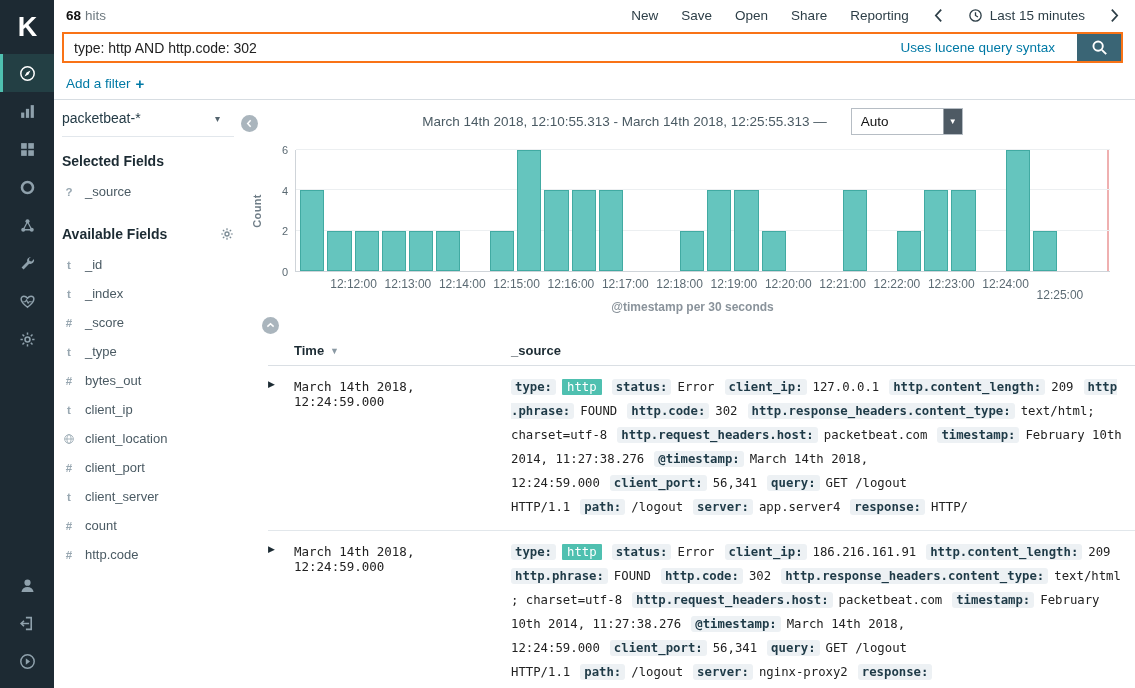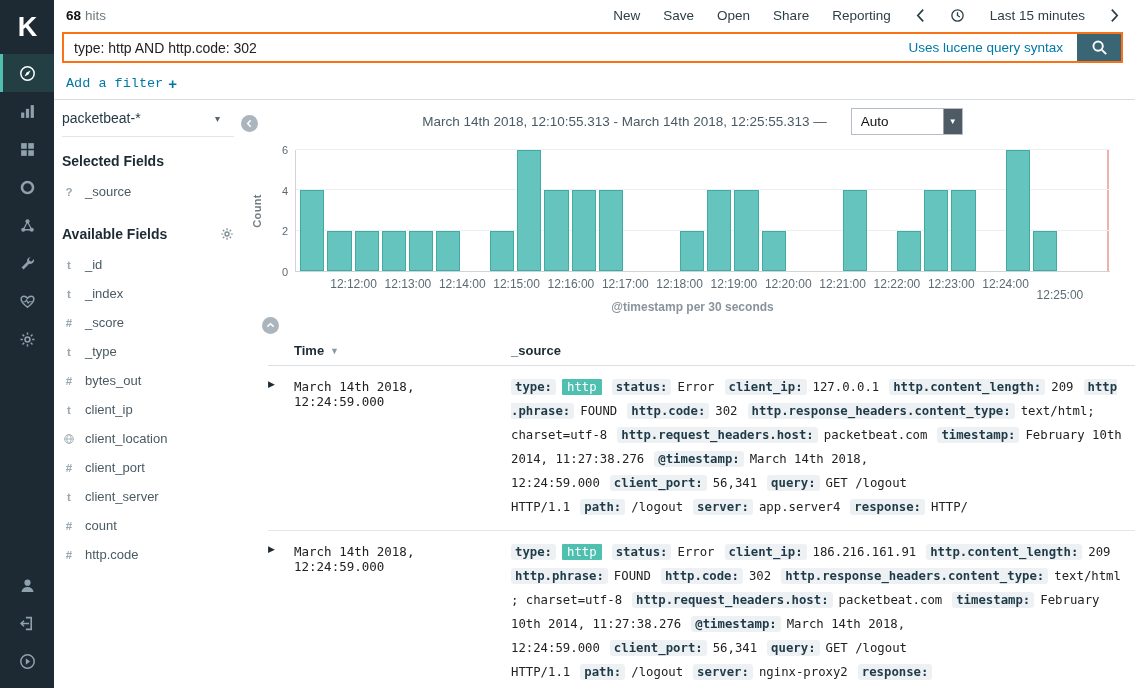--- a/index.html
+++ b/index.html
@@ -18,37 +18,37 @@
   .nav-icon svg{width:17px;height:17px;display:block;}
   .nav-bottom{margin-top:auto;margin-bottom:8px;}
 
   
   .main{flex:1;display:flex;flex-direction:column;min-width:0;}
   .topbar{height:30px;display:flex;align-items:center;padding:0 14px 0 12px;font-size:13px;}
   .hits-num{font-weight:bold;color:#111;font-size:13.5px;}
   .hits-word{color:#6f7a80;margin-left:4px;font-size:13.5px;}
   .topbar-right{margin-left:auto;display:flex;align-items:center;gap:23px;color:#2d3e47;}
   .tb-action{font-size:13.5px;cursor:pointer;}
-  .timepicker{display:flex;align-items:center;gap:25px;cursor:pointer;color:#2d3e47;font-size:13.5px;}
+  .timepicker{display:flex;align-items:center;gap:7px;cursor:pointer;color:#2d3e47;font-size:13.5px;}
   .tp-chev{display:flex;align-items:center;cursor:pointer;}
   .tp-chev svg{width:13px;height:15px;}
 
   .searchrow{padding:2px 12px 4px 8px;}
   .searchbar{display:flex;align-items:stretch;border:2px solid #f97316;height:31px;background:#fff;}
   .searchbar input{flex:1;border:none;outline:none;font-size:14px;padding:0 10px;color:#222;
     font-family:"Liberation Sans",sans-serif;}
-  .syntax{display:flex;align-items:center;color:#0079a5;font-size:13.5px;padding-right:14px;
+  .syntax{display:flex;align-items:center;color:#0079a5;font-size:13.5px;padding-right:22px;
     white-space:nowrap;cursor:pointer;}
   .searchbtn{width:44px;background:#3a6575;border:none;display:flex;align-items:center;
     justify-content:center;cursor:pointer;}
   .searchbtn svg{width:17px;height:17px;}
 
   .filterrow{height:33px;display:flex;align-items:center;padding-left:12px;
     border-bottom:1px solid #d7dde2;font-size:13.5px;flex-shrink:0;}
-  .addfilter{color:#0079a5;cursor:pointer;font-family:Liberation Mono, monospace;}
+  .addfilter{color:#0079a5;cursor:pointer;}
   .plus{color:#0079a5;font-weight:bold;margin-left:5px;font-size:15px;cursor:pointer;}
 
   .content{flex:1;display:flex;min-height:0;}
 
   
   .fields{width:196px;flex-shrink:0;padding-left:8px;position:relative;}
   .idxrow{height:37px;display:flex;align-items:center;justify-content:space-between;
     font-size:14px;color:#243b46;border-bottom:1px solid #e2e7ec;padding-right:14px;
     width:172px;cursor:pointer;}
   .idx-caret{font-size:10px;color:#54646e;}

